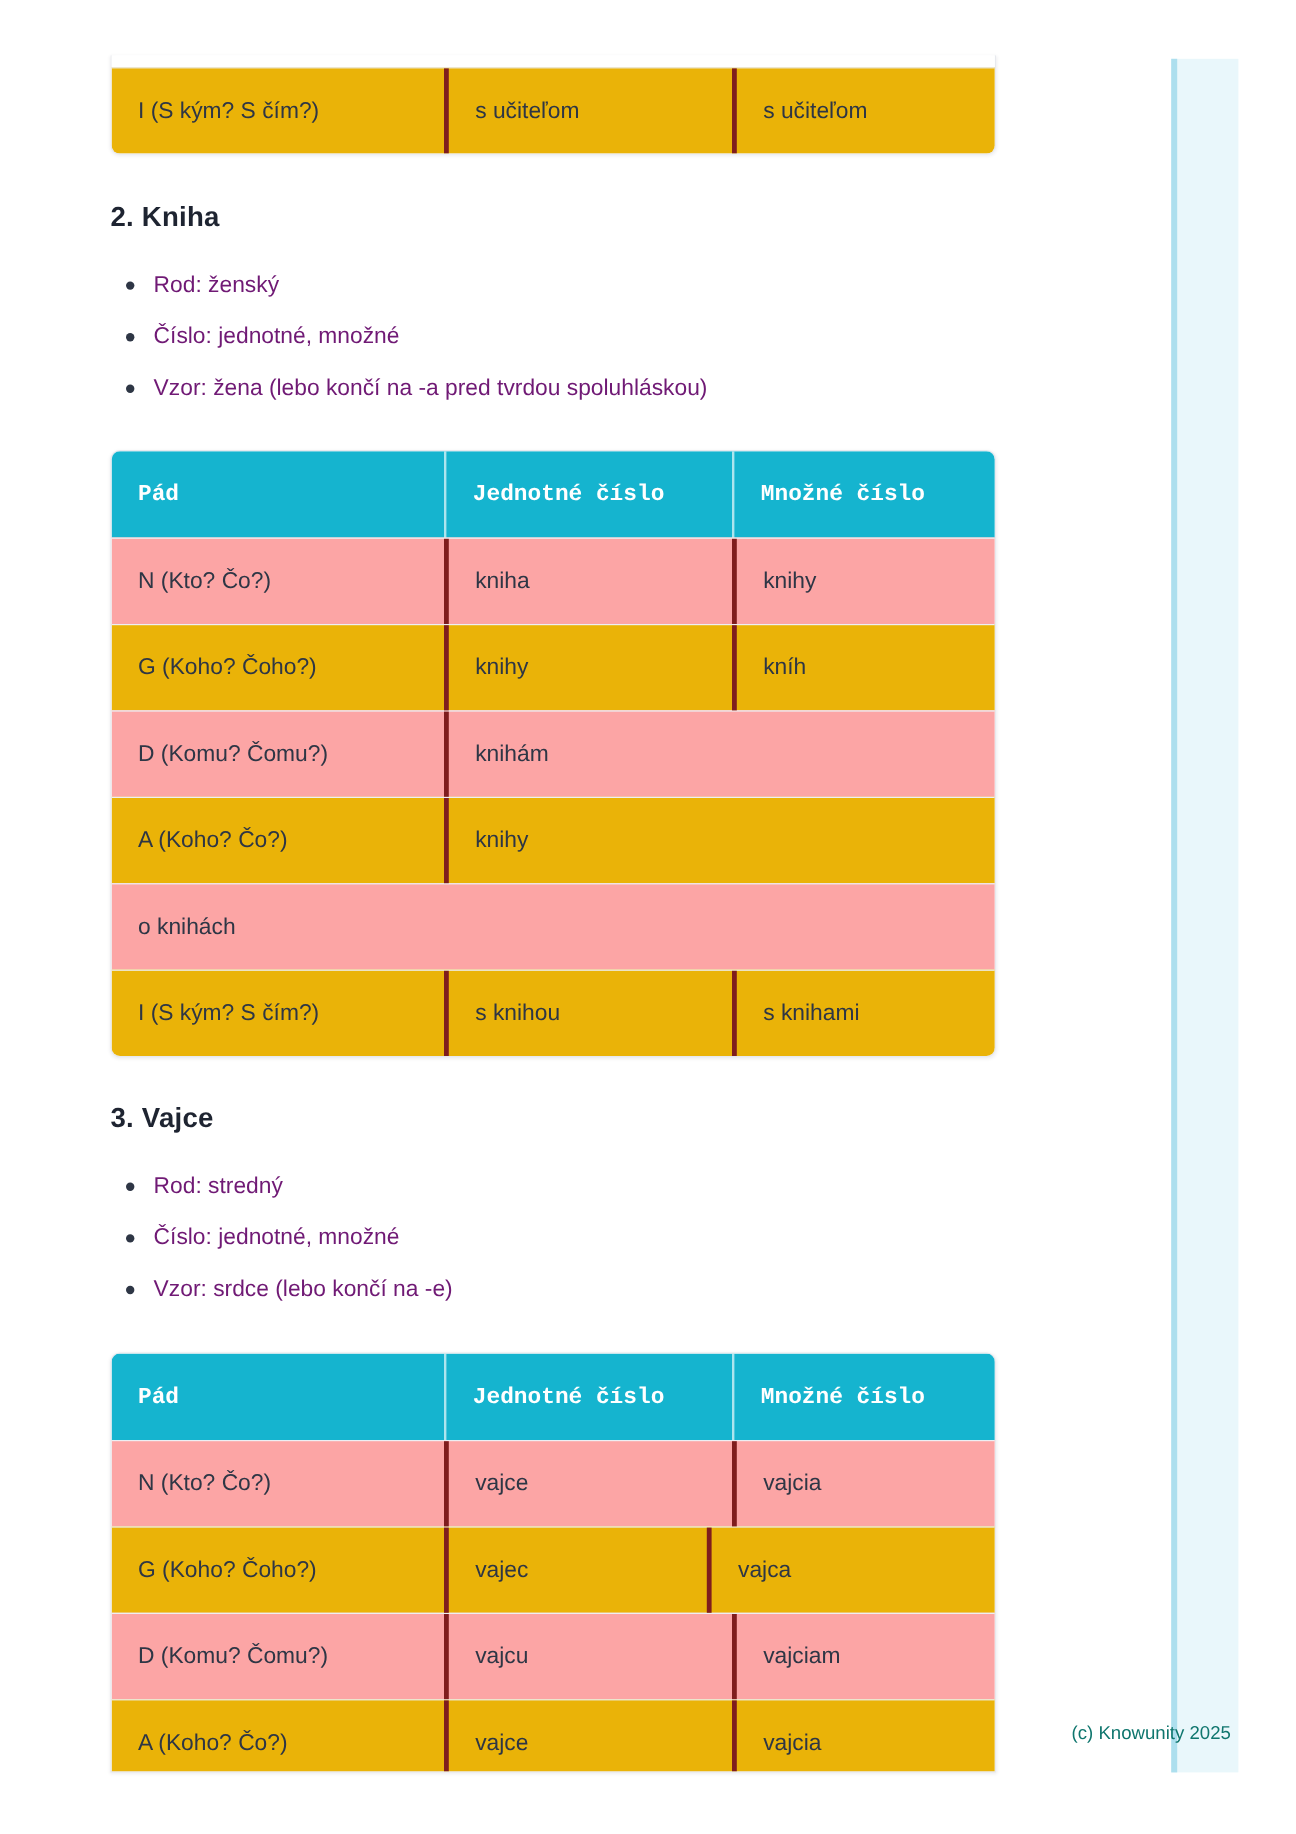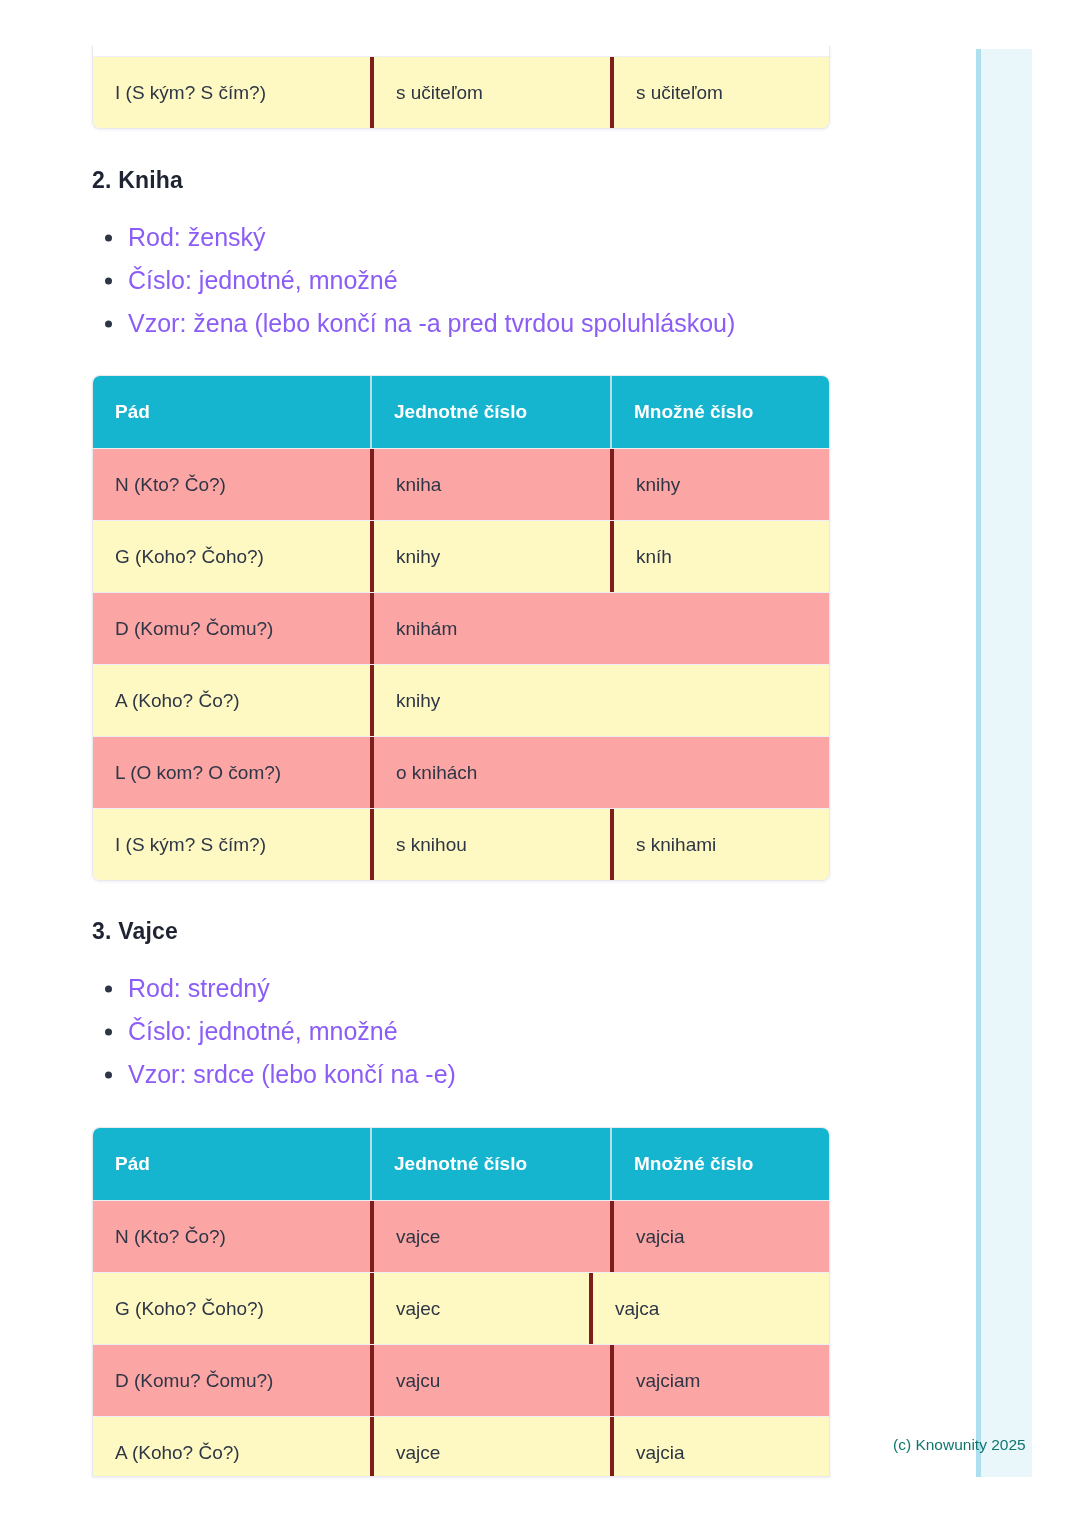--- a/index.html
+++ b/index.html
@@ -36,24 +36,25 @@
     border-radius: 8px;
     box-shadow: 0 1px 3px rgba(20,30,60,.08);
     overflow: hidden;
     z-index: 2;
   }
   .thead { display: flex; height: 72px; background: #15b4cf; align-items: stretch; }
   .th {
     display: flex; align-items: center;
     color: #ffffff; font-weight: 700; font-size: 19px;
     padding-left: 22px;
+    font-family: Liberation Mono, monospace;
   }
   .th + .th { border-left: 2px solid rgba(255,255,255,.65); }
   .tr { display: flex; height: 72px; border-top: 1px solid #edeff3; background: #fca5a5; }
-  .tr.alt { background: #fef9c3; }
+  .tr.alt { background: #eab308; }
   .td {
     display: flex; align-items: center;
     font-size: 19px; color: #2e3645;
     padding-left: 22px;
   }
   .td + .td { border-left: 4px solid #7f1d1d; }
   .c1 { width: 277px; }
   .c2 { width: 240px; }
   .c3 { width: 221px; flex: 1; }
 
@@ -90,22 +91,22 @@
   
   .bullets { position: absolute; left: 92px; list-style: none; z-index: 2; }
   .ul-kniha { top: 216px; }
   .ul-vajce { top: 967px; }
   .bullets li {
     position: relative;
     height: 43px;
     display: flex;
     align-items: center;
     padding-left: 36px;
-    font-size: 25px;
-    color: #8b5cf6;
+    font-size: 19px;
+    color: #701a75;
   }
   .bullets li::before {
     content: "";
     position: absolute;
     left: 13px;
     top: 50%;
     transform: translateY(-50%);
     width: 7px; height: 7px;
     border-radius: 50%;
     background: #2e3645;
@@ -180,21 +181,20 @@
     </div>
     <div class="tr">
       <div class="td c1">D (Komu? Čomu?)</div>
       <div class="td c3">knihám</div>
     </div>
     <div class="tr alt">
       <div class="td c1">A (Koho? Čo?)</div>
       <div class="td c3">knihy</div>
     </div>
     <div class="tr">
-      <div class="td c1">L (O kom? O čom?)</div>
       <div class="td c3">o knihách</div>
     </div>
     <div class="tr alt">
       <div class="td c1">I (S kým? S čím?)</div>
       <div class="td c2">s knihou</div>
       <div class="td c3">s knihami</div>
     </div>
   </div>
 
   <div class="section-heading h-vajce">3. Vajce</div>

